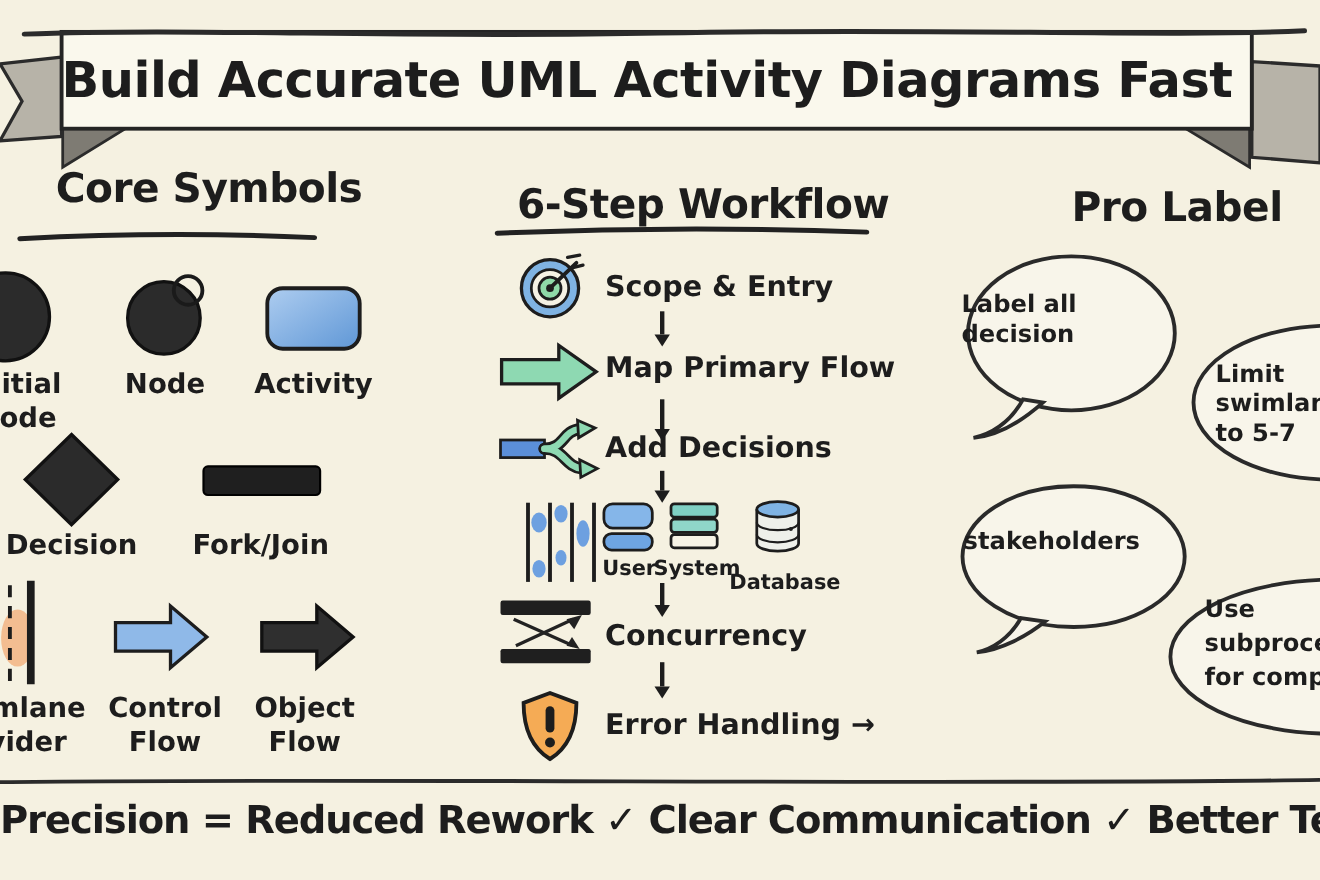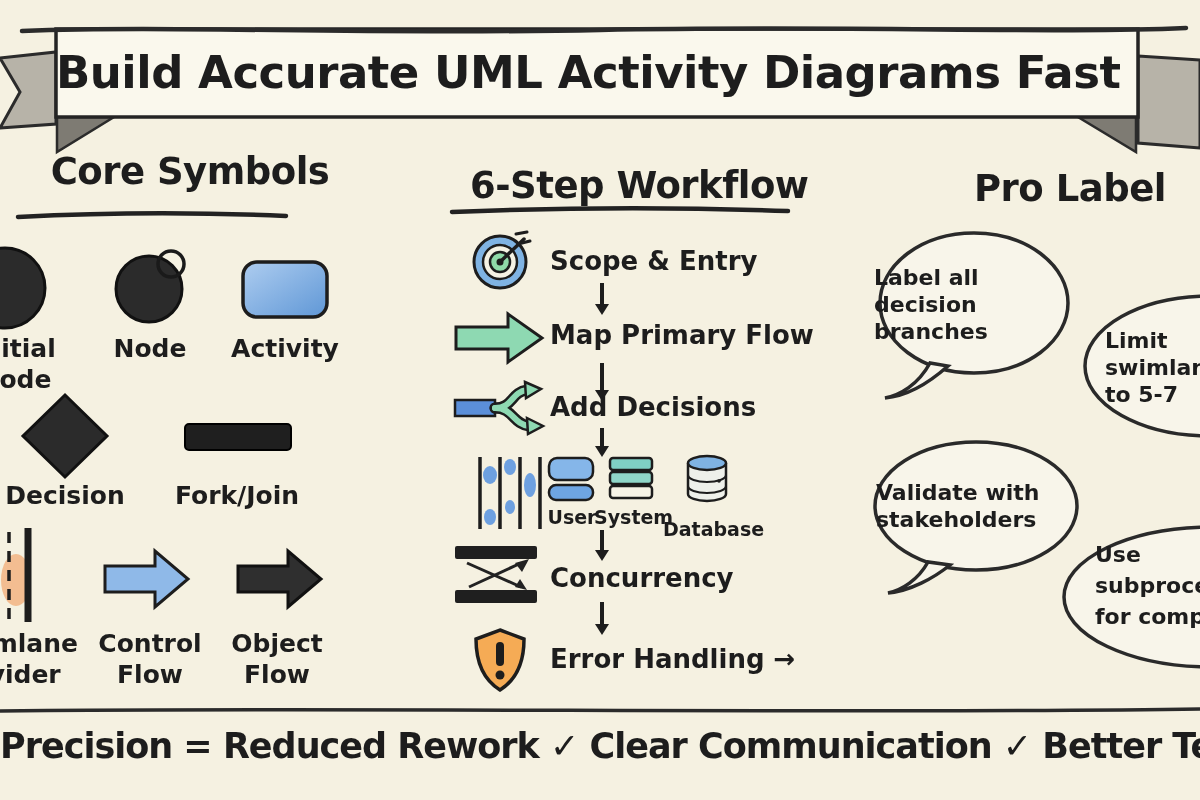--- a/index.html
+++ b/index.html
@@ -189,29 +189,27 @@
 <div class="txt step-label" style="left:550px;top:392px;text-align:center;">Add Decisions</div>
 <div class="txt lane-label" style="left:544px;top:506px;width:56px;">User</div>
 <div class="txt lane-label" style="left:594px;top:506px;width:76px;">System</div>
 <div class="txt lane-label" style="left:663px;top:506px;width:90px;margin-top:12px;">Database</div>
 <div class="txt step-label" style="left:550px;top:563px;">Concurrency</div>
 <div class="txt step-label" style="left:550px;top:644px;">Error Handling →</div>
 
 <div class="txt bubble-text" style="left:874px;top:264px;width:200px;">
   <span class="l1">Label all</span>
   <span class="l2">decision</span>
-  <span class="l2">branches</span>
 </div>
 <div class="txt bubble-text" style="left:1105px;top:327px;width:200px;">
   <span class="l1">Limit</span>
   <span class="l2">swimlanes</span>
   <span class="l2">to 5-7</span>
 </div>
 <div class="txt bubble-text" style="left:876px;top:479px;width:200px;">
-  <span class="l1">Validate with</span>
   <span class="l2">stakeholders</span>
 </div>
 <div class="txt bubble-text" style="left:1095px;top:539px;width:200px;line-height:31px;">
   <span class="l1">Use</span>
   <span class="l2">subprocesses</span>
   <span class="l2">for complex</span>
 </div>
 
 <div class="txt footer-tagline">Precision = Reduced Rework ✓ Clear Communication ✓ Better Testing</div>
 

